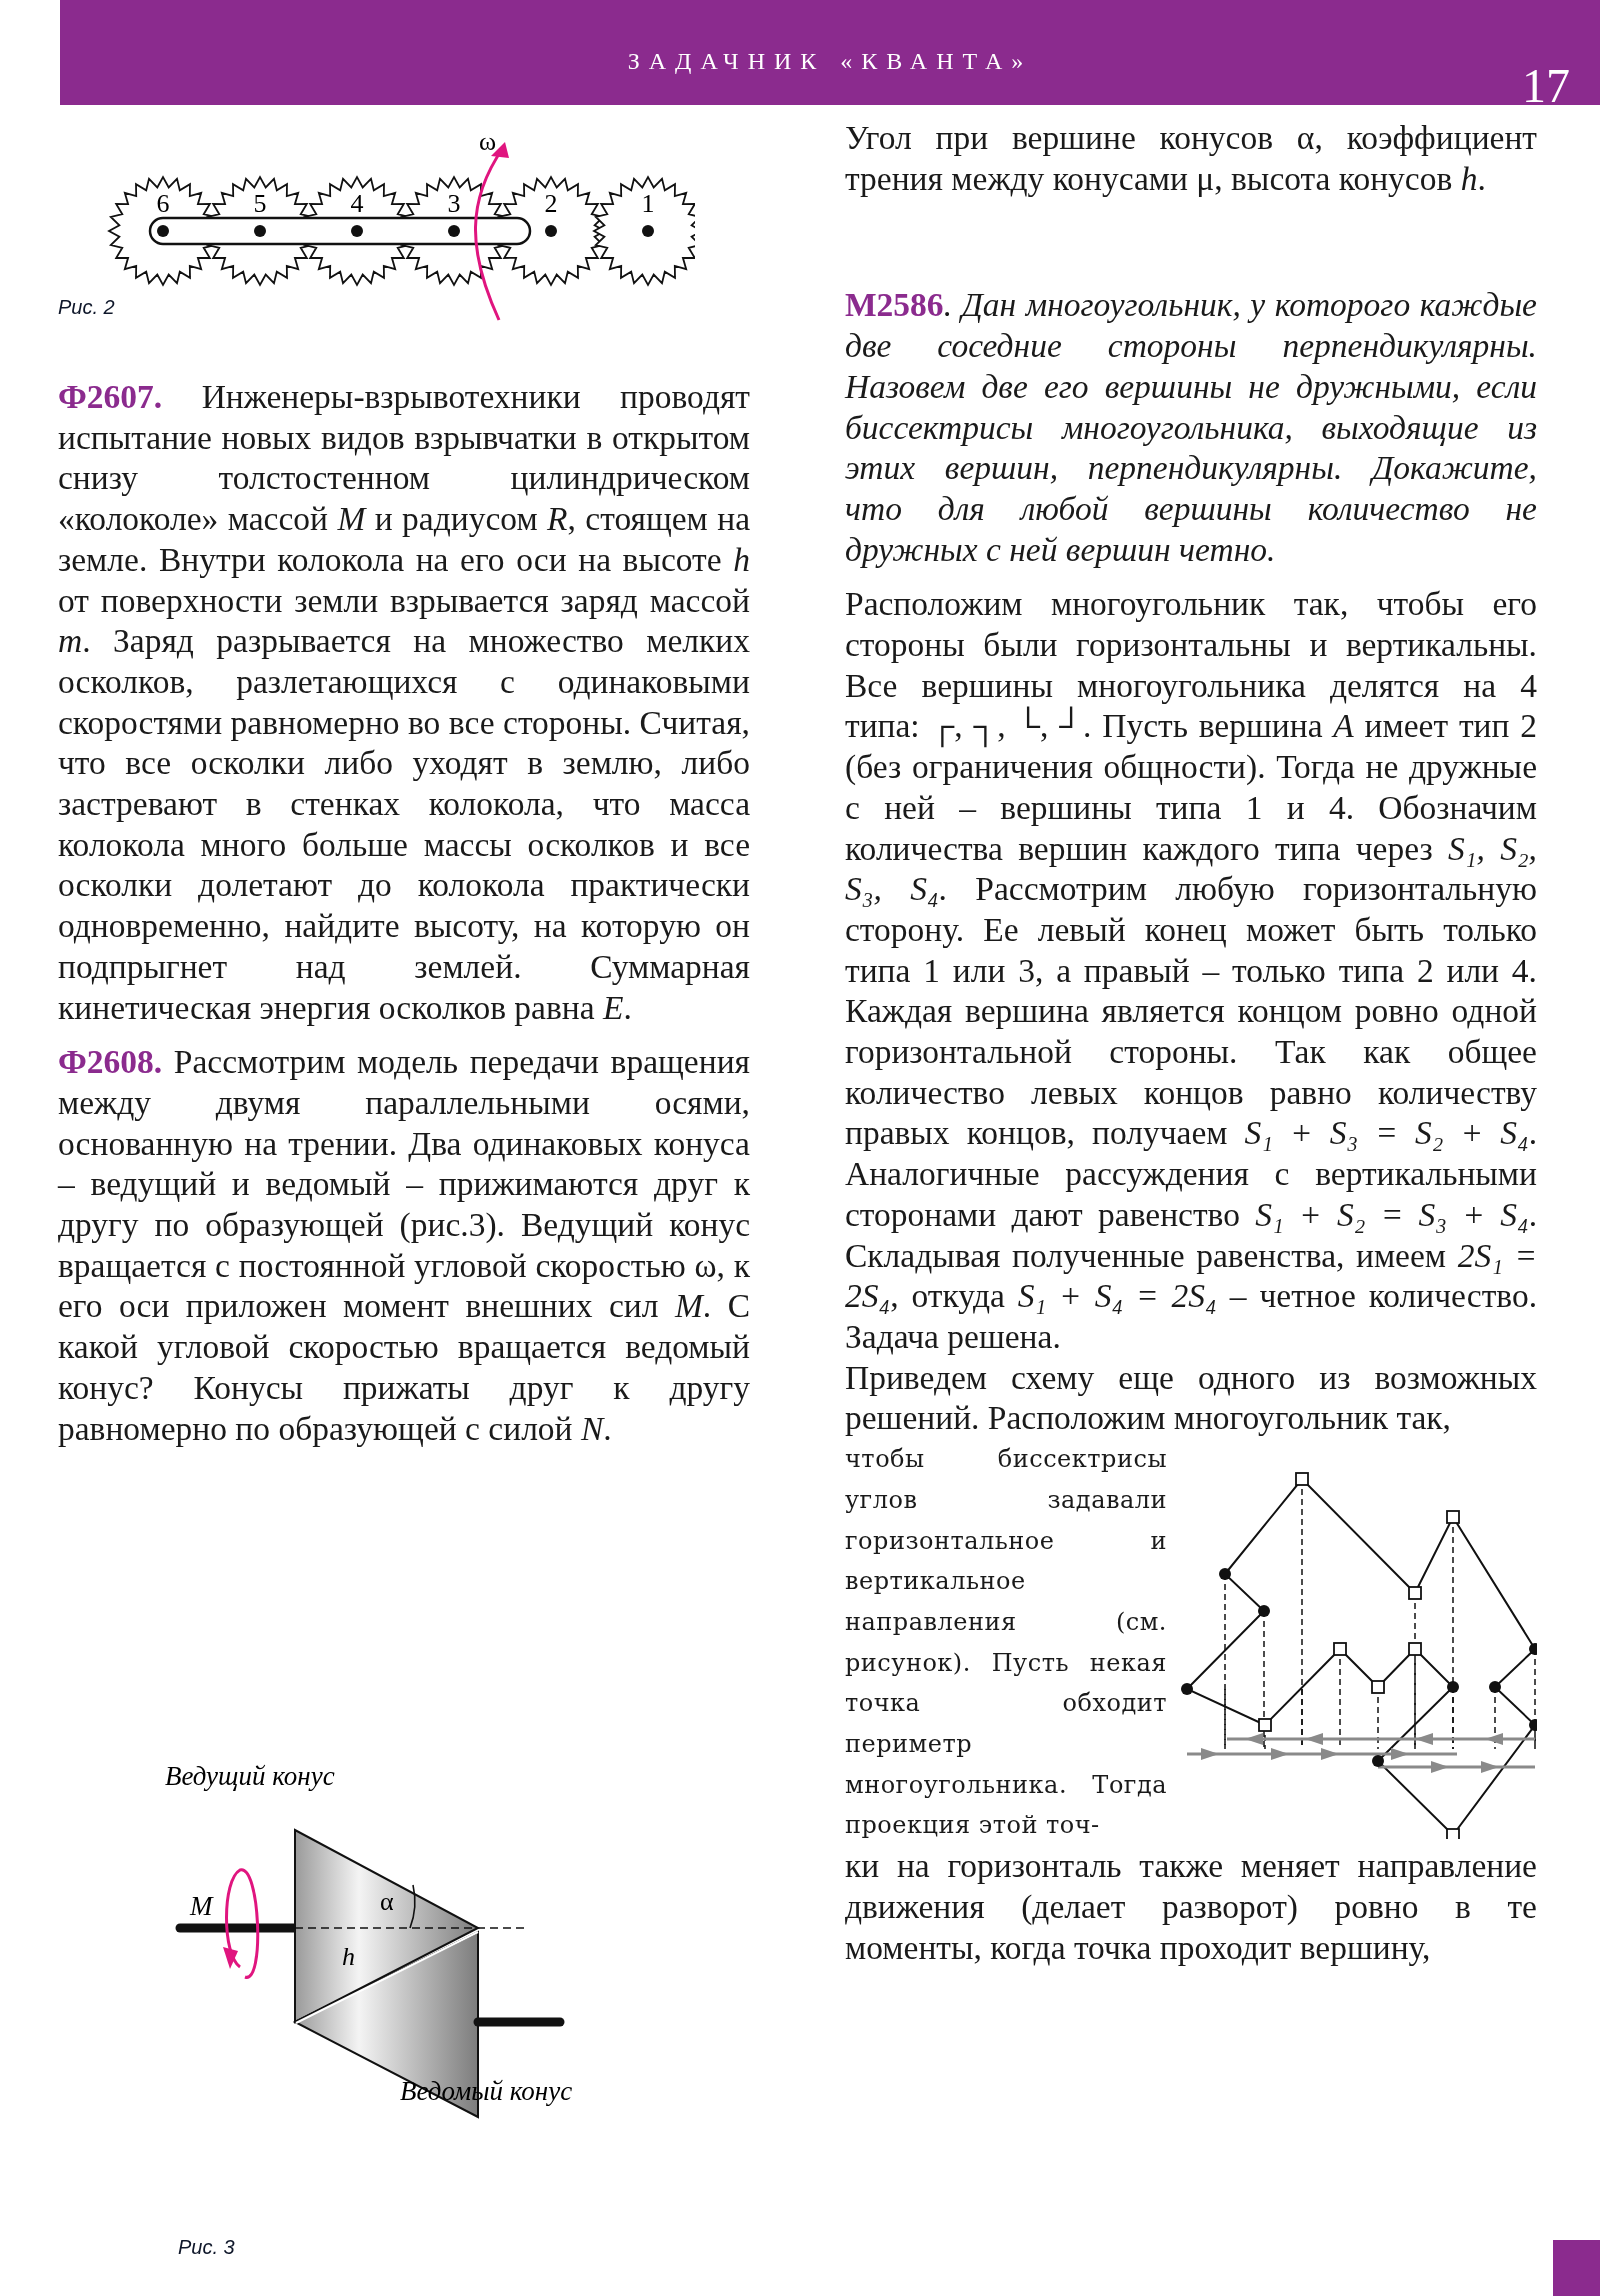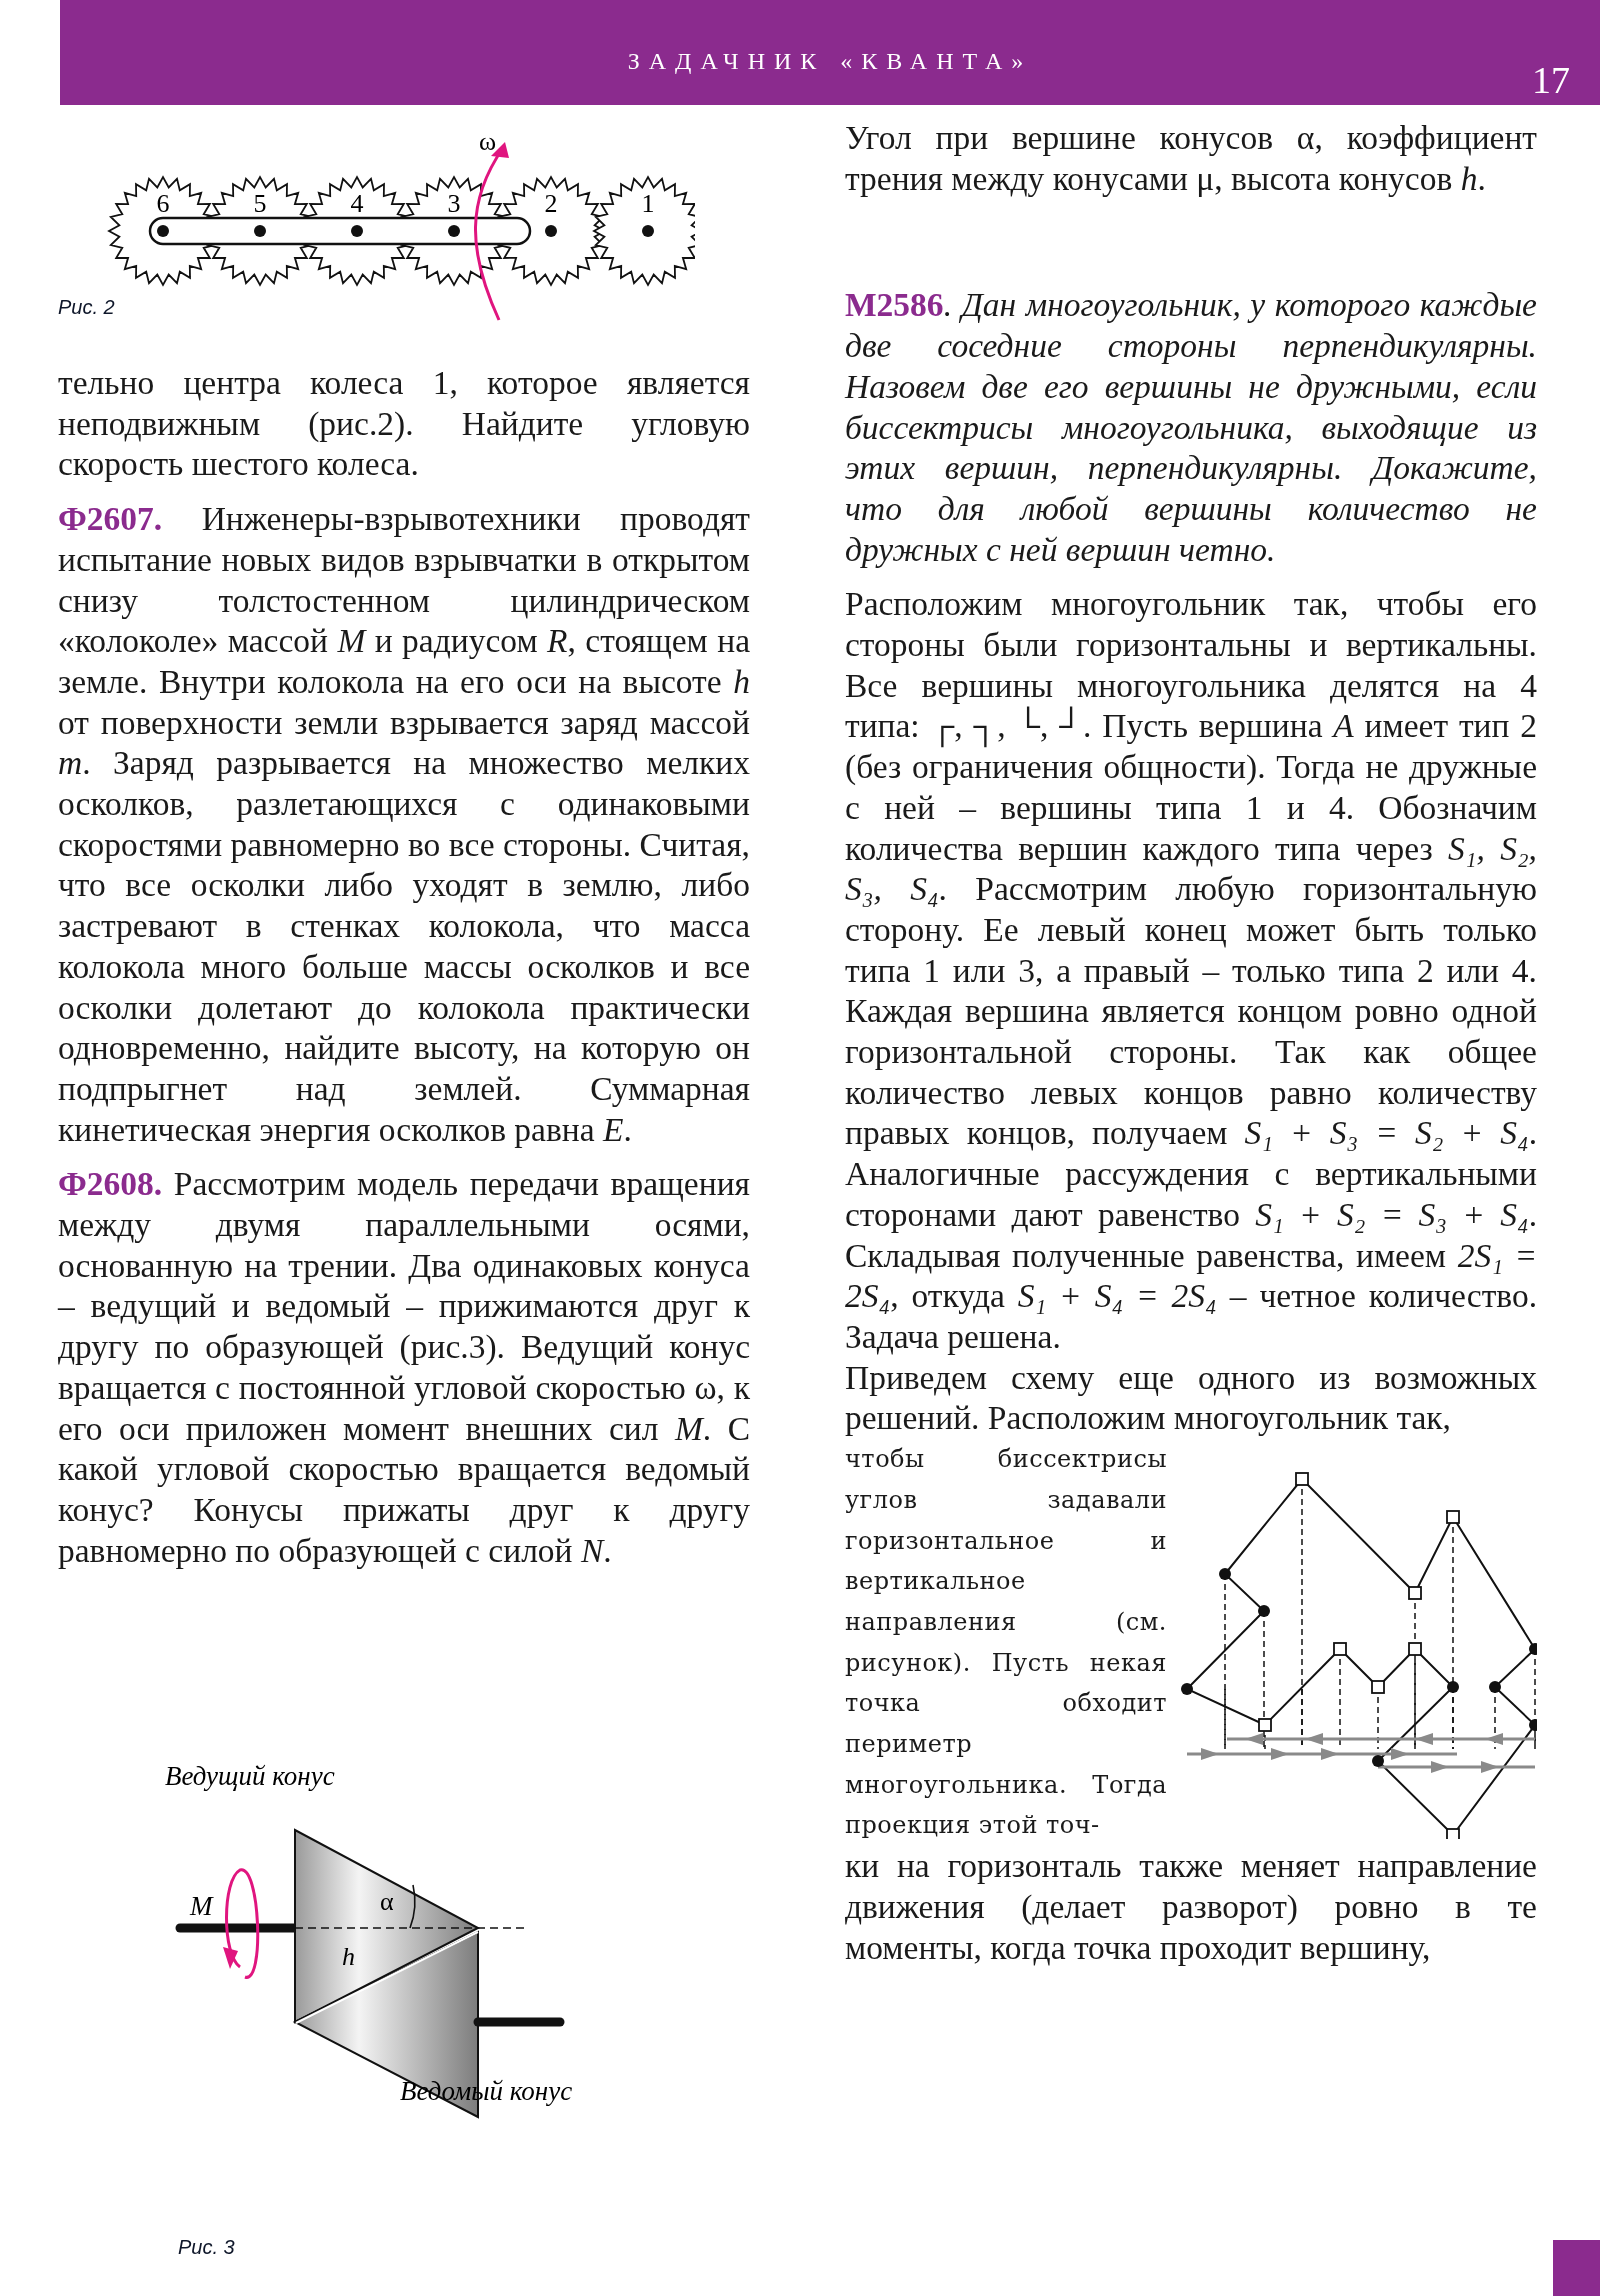--- a/index.html
+++ b/index.html
@@ -1,21 +1,21 @@
 <!DOCTYPE html>
 <html><head>
 <meta charset="utf-8">
 <style>
   html, body { margin: 0; padding: 0; background: #ffffff; }
   body { width: 1600px; height: 2296px; position: relative; overflow: hidden;
          font-family: "Liberation Serif", "DejaVu Serif", serif; color: #1a1a1a; }
   .header { position: absolute; left: 60px; top: 0; width: 1540px; height: 105px; background: #8b2b8e; }
   .header-title { position: absolute; left: 0; width: 1540px; top: 48px; text-align: center;
                   color: #ffffff; font-size: 24px; letter-spacing: 9px; font-family: "Liberation Serif", serif; }
-  .page-number { position: absolute; right: 30px; top: 58px; color: #ffffff; font-size: 38px;
+  .page-number { position: absolute; right: 30px; top: 58px; color: #ffffff; font-size: 48px;
                  font-family: "Liberation Serif", serif; }
   .col { position: absolute; font-size: 33.5px; line-height: 40.7px; text-align: justify; }
   .col-left { left: 58px; width: 692px; }
   .col-right { left: 845px; width: 692px; }
   .para { margin: 0; text-align: justify; }
   .para-gap { margin-top: 14px; }
   .prob-id { color: #8b2b8e; font-weight: bold; }
   .it { font-style: italic; }
   .caption { position: absolute; font-family: Liberation Sans, sans-serif; font-style: italic;
              font-size: 20px; color: #0f172a; }
@@ -64,21 +64,20 @@
         <text x="553" y="92" text-anchor="middle" font-size="26" font-family="Liberation Serif, serif">1</text>
       </g>
     <path d="M 404 200 C 372 130, 372 80, 408 28" fill="none" stroke="#e0157f" stroke-width="3"></path>
     <polygon points="410,22 396,36 414,38" fill="#e0157f"></polygon>
     <text x="384" y="30" font-size="26" font-family="Liberation Serif, serif">ω</text>
   </svg>
 </div>
 <div class="caption" style="left:58px; top:296px;">Рис. 2</div>
 
 <div class="col col-left" style="top:363px;">
-  <p class="para">тельно центра колеса 1, которое является неподвижным (рис.2). Найдите угловую скорость шестого колеса.</p>
 
   <p class="para para-gap"><span class="prob-id">Ф2607.</span><span> Инженеры-взрывотехники проводят испытание новых видов взрывчатки в открытом снизу толстостенном цилиндрическом «колоколе» массой </span><span class="it">M</span><span> и радиусом </span><span class="it">R</span><span>, стоящем на земле. Внутри колокола на его оси на высоте </span><span class="it">h</span><span> от поверхности земли взрывается заряд массой </span><span class="it">m</span><span>. Заряд разрывается на множество мелких осколков, разлетающихся с одинаковыми скоростями равномерно во все стороны. Считая, что все осколки либо уходят в землю, либо застревают в стенках колокола, что масса колокола много больше массы осколков и все осколки долетают до колокола практически одновременно, найдите высоту, на которую он подпрыгнет над землей. Суммарная кинетическая энергия осколков равна </span><span class="it">E</span><span>.</span></p>
 
   <p class="para para-gap"><span class="prob-id">Ф2608.</span><span> Рассмотрим модель передачи вращения между двумя параллельными осями, основанную на трении. Два одинаковых конуса – ведущий и ведомый – прижимаются друг к другу по образующей (рис.3). Ведущий конус вращается с постоянной угловой скоростью ω, к его оси приложен момент внешних сил </span><span class="it">M</span><span>. С какой угловой скоростью вращается ведомый конус? Конусы прижаты друг к другу равномерно по образующей с силой </span><span class="it">N</span><span>.</span></p>
 </div>
 
 <div style="position:absolute; left:130px; top:1755px; width:540px; height:380px;text-align:center;">
   <svg width="540" height="380" viewBox="0 0 540 380">
     <defs>
       <linearGradient id="coneGrad" x1="0" x2="1" y1="0" y2="0">

